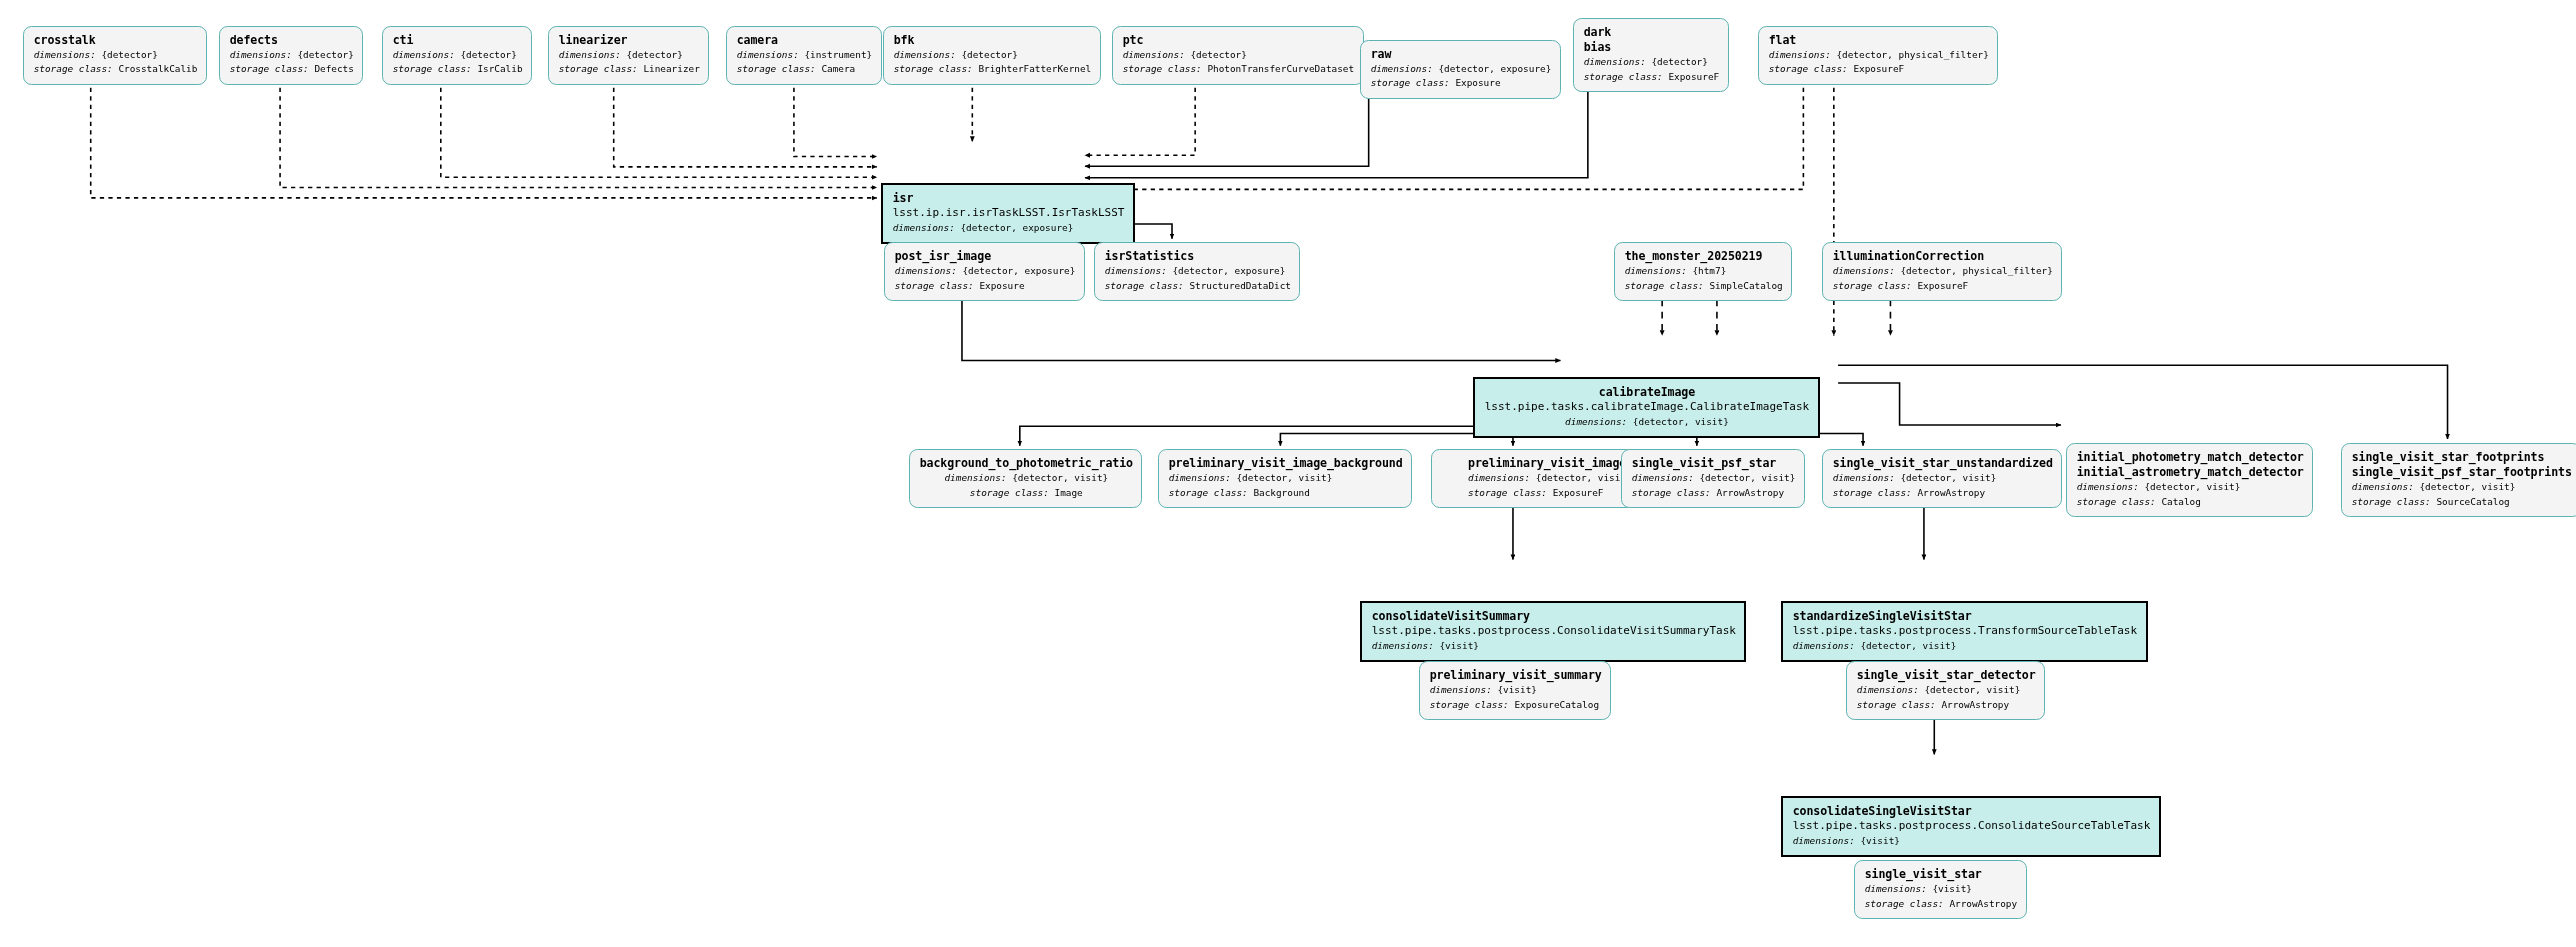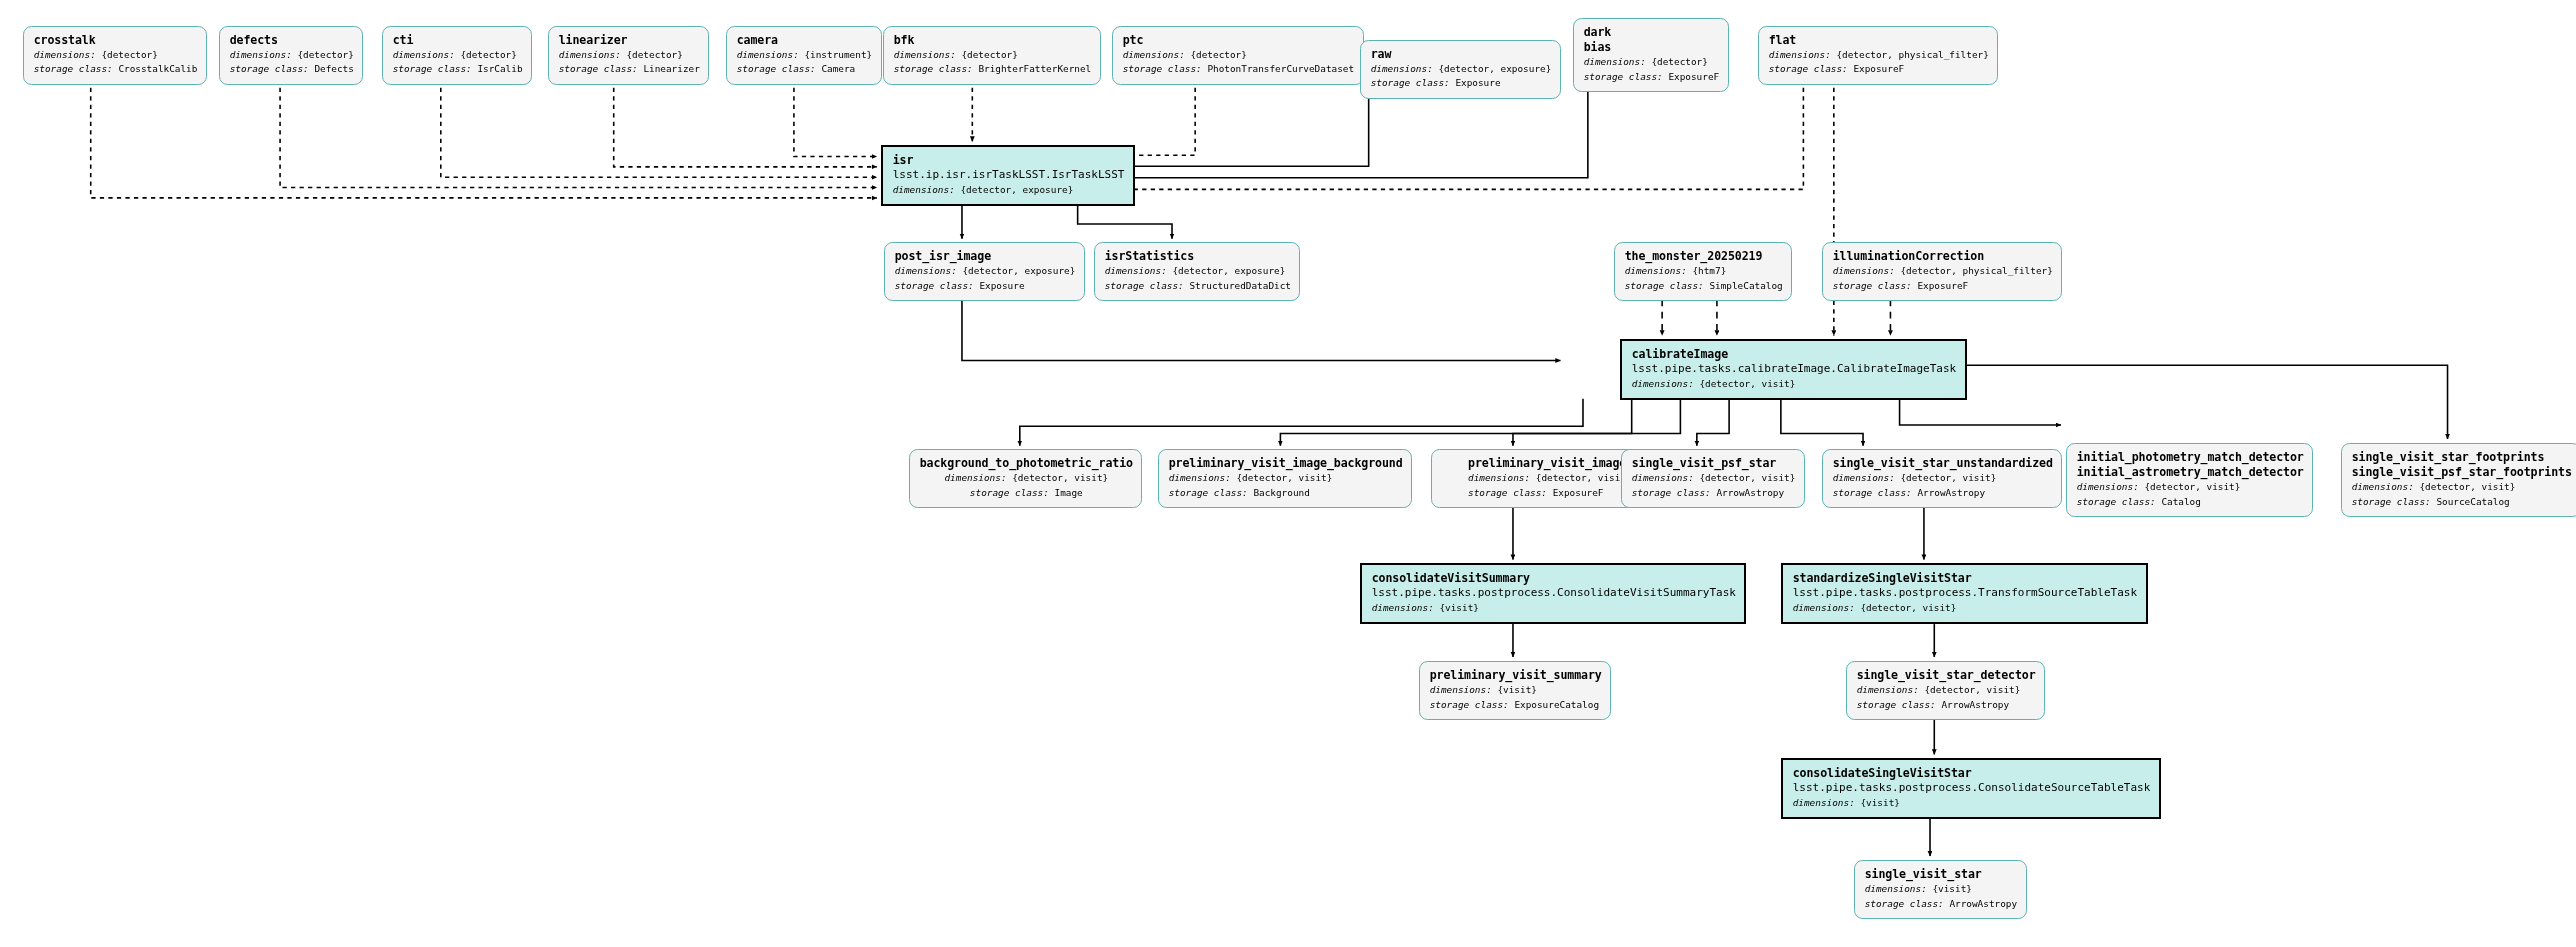--- a/index.html
+++ b/index.html
@@ -18,20 +18,21 @@
     border:1.8px solid #5cb3b3;
     border-radius:8.5px;
     padding:6px 8.5px 7.3px 9.7px;
   }
   
   .tk{
     background:#c7eeea;
     border:2.4px solid #000000;
     border-radius:0;
     padding:6px 8.5px 7.3px 9.7px;
+    margin-top:38px;
   }
 
   .n-title{
     font-weight:bold;
     font-size:11.6px;
     line-height:15px;
     color:#000;
     white-space:nowrap;
     letter-spacing:-0.1px;
   }
@@ -170,21 +171,21 @@
     <div class="node ds" style="left: 1614px; top: 242px; min-width: 153px; min-height: 44px;">
       <div class="n-title">the_monster_20250219</div>
       <div class="n-line"><i>dimensions:</i> <span>{htm7}</span></div>
       <div class="n-line"><i>storage class:</i> <span>SimpleCatalog</span></div>
     </div>
     <div class="node ds" style="left: 1814px; top: 242px; min-width: 188px; min-height: 44px; margin-left: 8px;">
       <div class="n-title">illuminationCorrection</div>
       <div class="n-line"><i>dimensions:</i> <span>{detector, physical_filter}</span></div>
       <div class="n-line"><i>storage class:</i> <span>ExposureF</span></div>
     </div>
-    <div class="node tk" style="left: 1620px; top: 339px; min-width: 278px; min-height: 58px;">
+    <div class="node tk" style="left: 1473px; top: 339px; min-width: 278px; min-height: 58px; text-align: center;">
       <div class="n-title">calibrateImage</div>
       <div class="n-cls">lsst.pipe.tasks.calibrateImage.CalibrateImageTask</div>
       <div class="n-line"><i>dimensions:</i> <span>{detector, visit}</span></div>
     </div>
     <div class="node ds" style="left: 909px; top: 449px; min-width: 222px; min-height: 44px; text-align: center;">
       <div class="n-title">background_to_photometric_ratio</div>
       <div class="n-line"><i>dimensions:</i> <span>{detector, visit}</span></div>
       <div class="n-line"><i>storage class:</i> <span>Image</span></div>
     </div>
     <div class="node ds" style="left: 1158px; top: 449px; min-width: 245px; min-height: 44px;">

